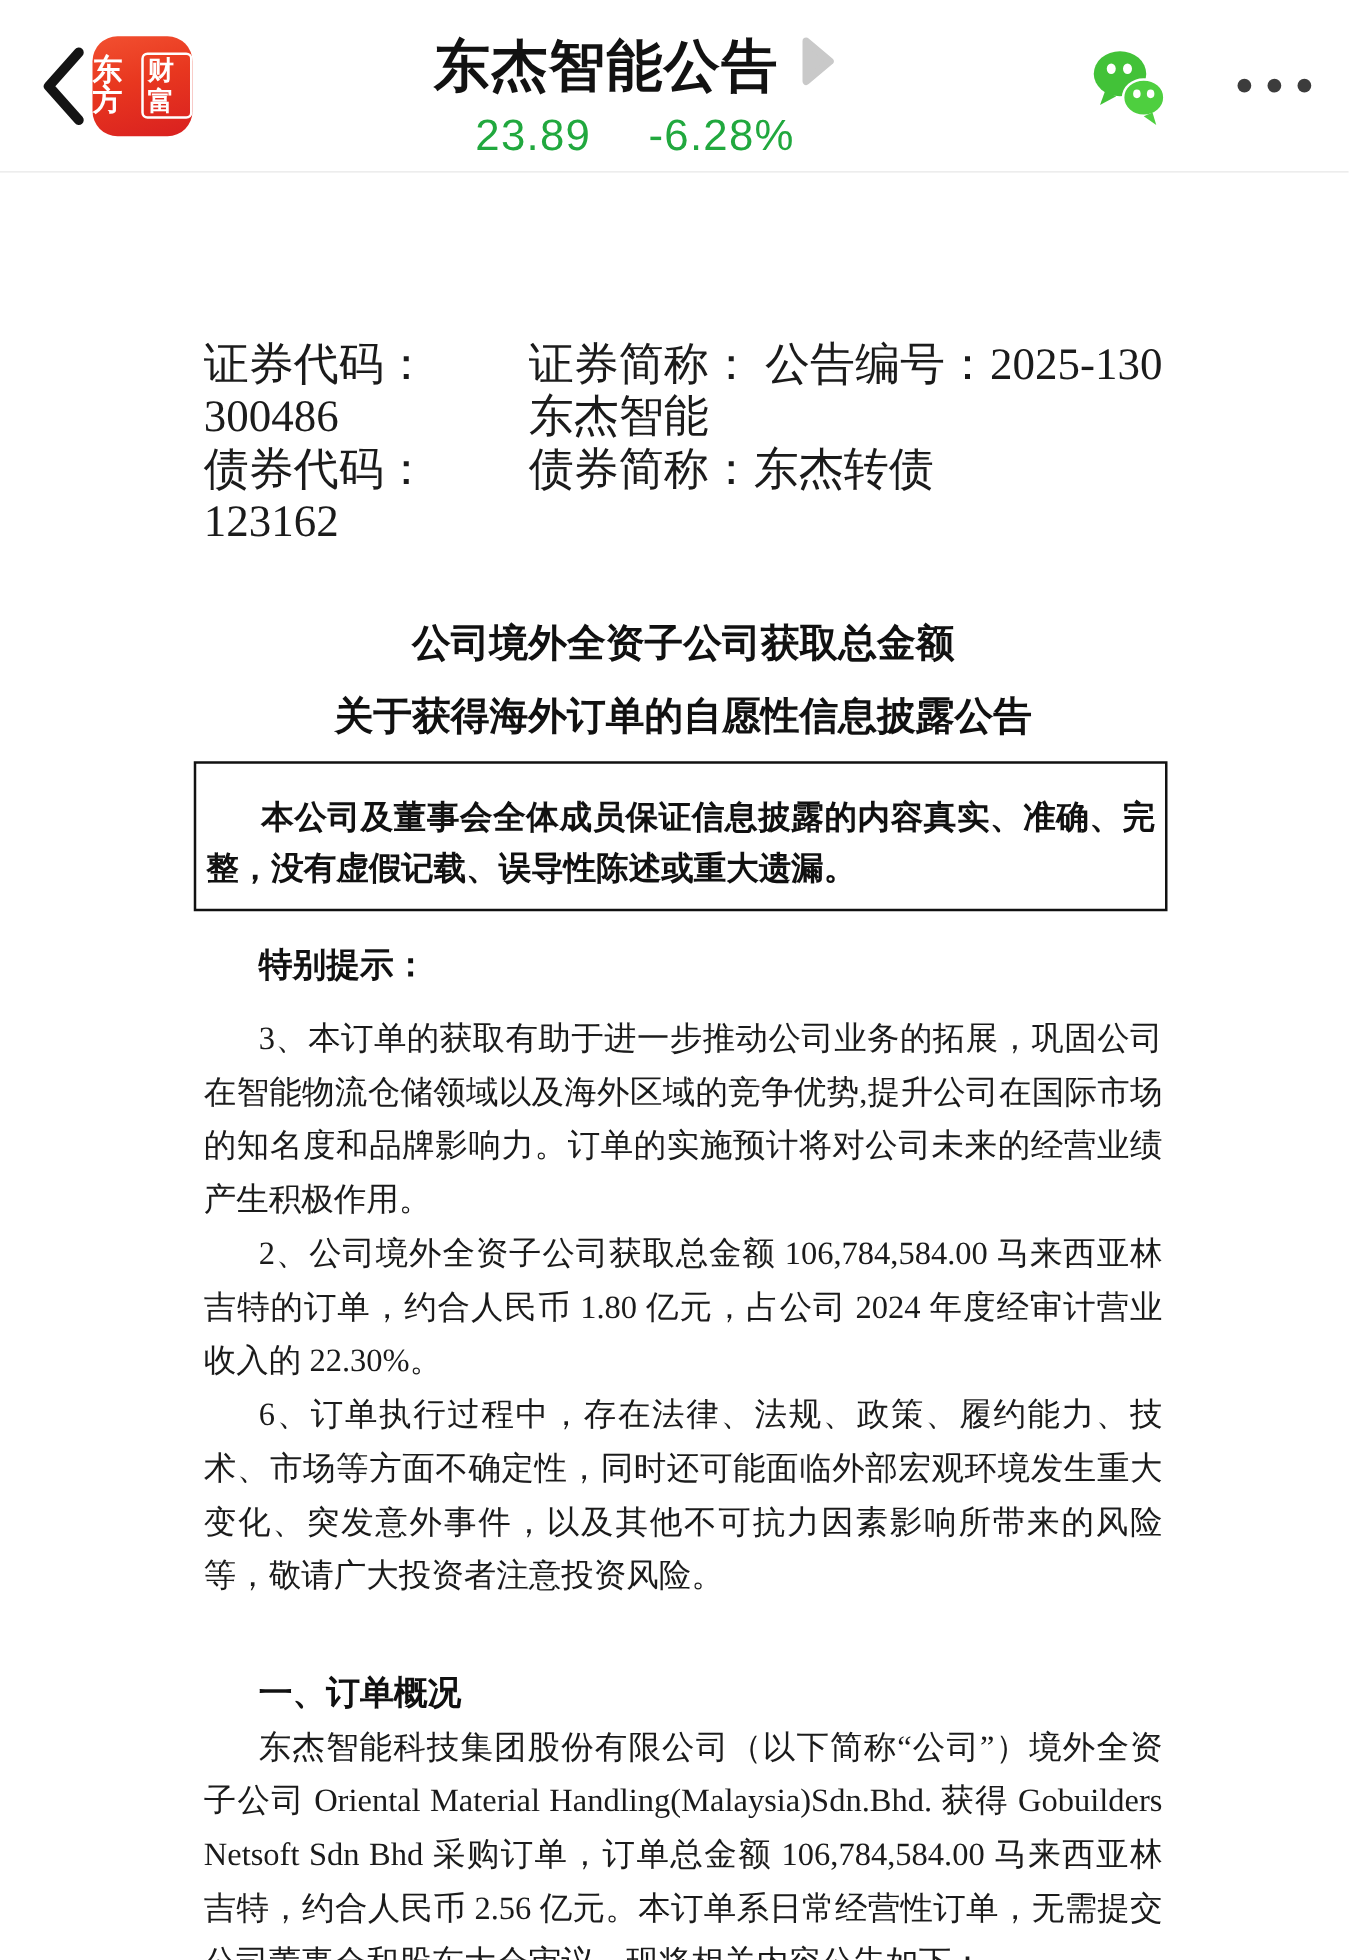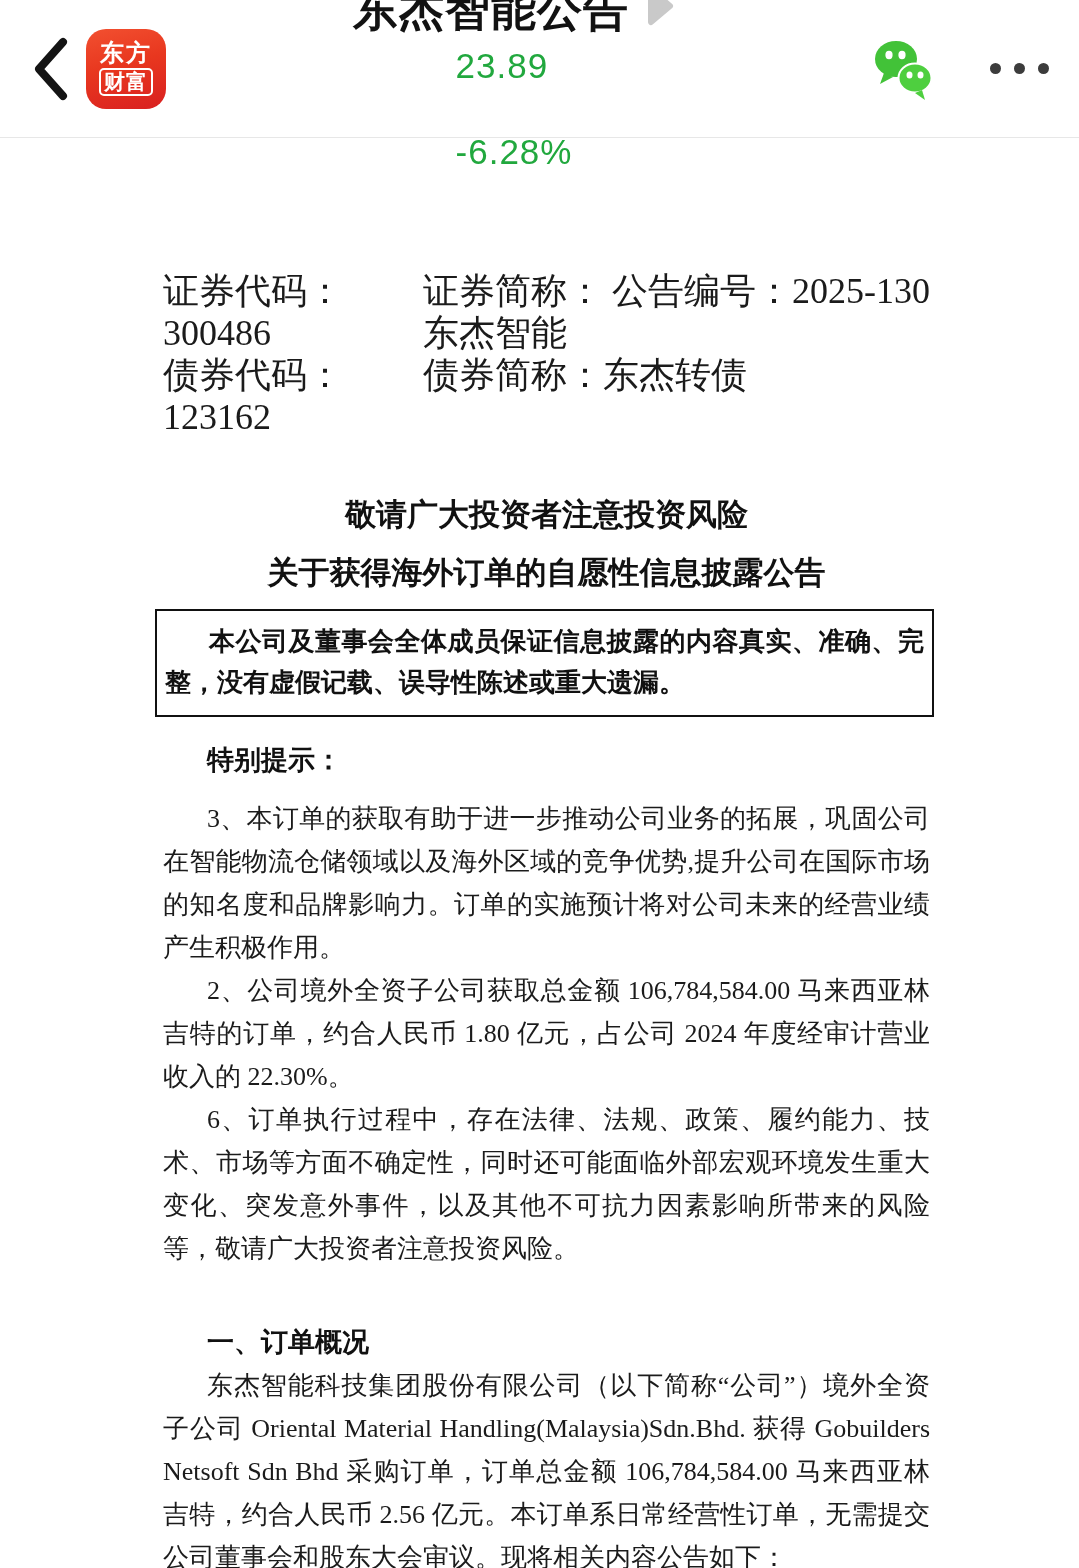--- a/index.html
+++ b/index.html
@@ -25,41 +25,41 @@
     height:138px;
     display:flex;
     align-items:center;
     padding:0 30px 0 26px;
     border-bottom:1px solid #e7e7e7;
     background:#fff;
   }
   .back-btn{display:flex;align-items:center;justify-content:center;width:48px;height:76px;cursor:pointer;}
   .logo{
     width:80px;height:80px;
-    margin-left:12px;
+    margin-left:0;
     border-radius:20px;
     background:linear-gradient(165deg,#f25030 0%,var(--logo-red) 45%,var(--logo-red-dark) 100%);
-    display:flex;flex-direction:column;align-items:center;justify-content:center;
+    display:flex;flex-direction:row;align-items:center;justify-content:center;
     gap:3px;
     flex:0 0 auto;
   }
   .logo .l1{color:#fff;font-size:24px;font-weight:700;line-height:1;letter-spacing:2px;}
   .logo .l2{
     color:#fff;font-size:21px;font-weight:700;line-height:1.15;
     border:2.5px solid #fff;border-radius:5px;padding:0 3px;letter-spacing:1px;font-family:Liberation Serif, serif;
   }
   .titles{flex:1;display:flex;flex-direction:column;align-items:center;justify-content:center;min-width:0;}
   .title-row{display:flex;align-items:center;gap:16px;}
   .app-title{
     font-size:45px;font-weight:600;color:#121212;letter-spacing:1px;
     white-space:nowrap;
     margin-top:15px;
   }
   .expand-arrow{display:flex;align-items:center;margin-top:6px;cursor:pointer;}
-  .price-row{display:flex;align-items:baseline;gap:46px;margin-top:6px;flex-direction:column;}
+  .price-row{display:flex;align-items:baseline;gap:46px;margin-top:6px;}
   .price-row span{
     color:var(--price-green);
     font-size:35px;font-weight:500;letter-spacing:1px;
   }
   .icon-btn{display:flex;align-items:center;justify-content:center;cursor:pointer;flex:0 0 auto;}
   .wechat-btn{margin-left:8px;}
   .more-btn{margin-left:54px;display:flex;gap:13px;align-items:center;height:40px;}
   .more-btn i{width:11px;height:11px;border-radius:50%;background:#3c3c3c;display:block;}
 
   
@@ -75,21 +75,21 @@
   .meta-row .c3{flex:0 0 auto;text-align:left;}
   .doc-title{
     text-align:center;font-weight:700;font-size:31px;line-height:43px;color:#111;
   }
   .doc-title.t1{margin-top:55px;}
   .doc-title.t2{margin-top:15px;}
   .notice-box{
     margin-top:15px;
     margin-left:-8px;margin-right:-4px;
     border:2px solid #111;
-    padding:10px 8px 12px;
+    padding:22px 8px 12px;
     font-weight:700;font-size:26px;line-height:41px;color:#111;
     text-indent:44px;
     text-align:justify;
   }
   .h-bold{
     font-weight:700;font-size:27px;line-height:43px;color:#111;
     padding-left:44px;
   }
   .tip-head{margin-top:22px;}
   .para{
@@ -155,21 +155,21 @@
   <div class="meta-row">
     <span class="c1">证券代码：300486</span>
     <span class="c2">证券简称：东杰智能</span>
     <span class="c3">公告编号：2025-130</span>
   </div>
   <div class="meta-row">
     <span class="c1">债券代码：123162</span>
     <span class="c2">债券简称：东杰转债</span>
   </div>
 
-  <div class="doc-title t1">敬请广大投资者注意投资风险</div>
+  <div class="doc-title t1">公司境外全资子公司获取总金额</div>
   <div class="doc-title t2">关于获得海外订单的自愿性信息披露公告</div>
 
   <div class="notice-box">本公司及董事会全体成员保证信息披露的内容真实、准确、完整，没有虚假记载、误导性陈述或重大遗漏。</div>
 
   <div class="h-bold tip-head">特别提示：</div>
   <div class="tips">
     <p class="para">3、本订单的获取有助于进一步推动公司业务的拓展，巩固公司在智能物流仓储领域以及海外区域的竞争优势,提升公司在国际市场的知名度和品牌影响力。订单的实施预计将对公司未来的经营业绩产生积极作用。</p>
     <p class="para">2、公司境外全资子公司获取总金额 106,784,584.00 马来西亚林吉特的订单，约合人民币 1.80 亿元，占公司 2024 年度经审计营业收入的 22.30%。</p>
     <p class="para">6、订单执行过程中，存在法律、法规、政策、履约能力、技术、市场等方面不确定性，同时还可能面临外部宏观环境发生重大变化、突发意外事件，以及其他不可抗力因素影响所带来的风险等，敬请广大投资者注意投资风险。</p>
   </div>

